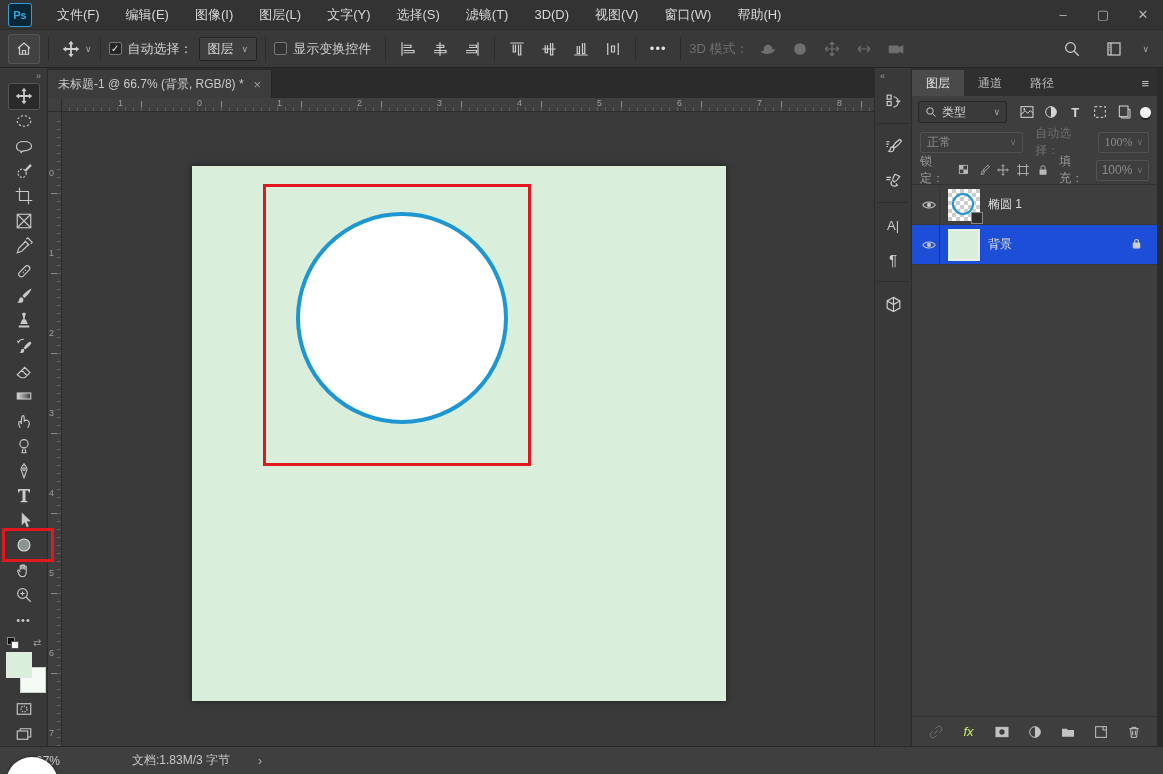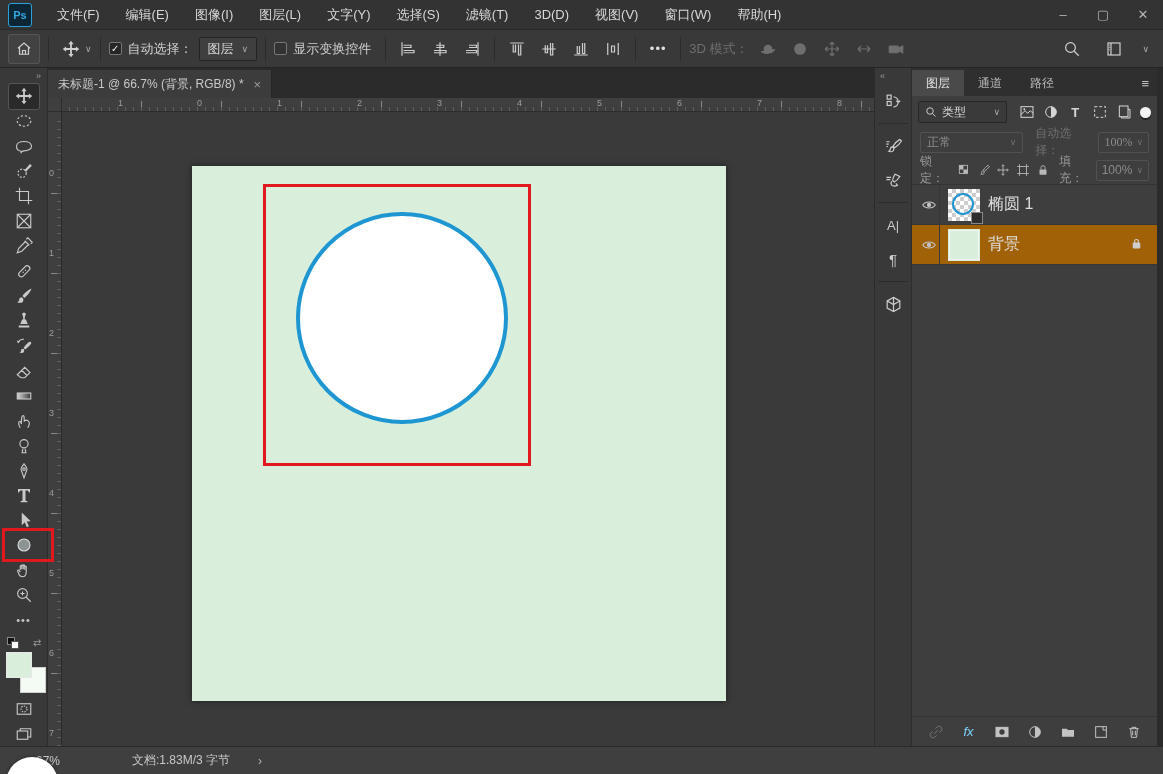--- a/index.html
+++ b/index.html
@@ -85,36 +85,36 @@
   .blend-row { height:28px; display:flex; align-items:center; padding:0 8px; gap:6px;font-family:Liberation Serif, serif; }
   .blend-select { display:flex; align-items:center; background:transparent; border:1px solid #515151; border-radius:2px; height:21px; padding:0 6px; color:#8b8b8b; font-size:12px; width:108px; }
   .blend-select .sp { flex:1; }
   .small-select { display:flex; align-items:center; gap:4px; border:1px solid #515151; border-radius:2px; height:21px; padding:0 5px; color:#8b8b8b; font-size:12px; }
   .lock-row { height:28px; display:flex; align-items:center; padding:0 8px; gap:5px; color:#9a9a9a; font-size:12px; }
   .lk { width:17px; height:17px; display:flex; align-items:center; justify-content:center; }
   .lk svg { width:14px; height:14px; stroke:#b9b9b9; fill:none; stroke-width:1.5; }
   .lk .f { fill:#b9b9b9; stroke:none; }
   .layers-list { flex:1; border-top:1px solid #333; }
   .layer-row { height:40px; display:flex; align-items:center; gap:8px; padding:0 6px; border-bottom:1px solid #373737; }
-  .layer-row.selected { background:#a16207; }
+  .layer-row.selected { background:#1d4ed8; }
   .eye { width:22px; height:100%; display:flex; align-items:center; justify-content:center; border-right:1px solid #373737; }
   .eye svg { width:16px; height:16px; }
   .thumb { position:relative; width:32px; height:32px; background:#fff; }
   .thumb.checker { background-image:linear-gradient(45deg,#cdcdcd 25%,transparent 25%,transparent 75%,#cdcdcd 75%), linear-gradient(45deg,#cdcdcd 25%,transparent 25%,transparent 75%,#cdcdcd 75%); background-size:8px 8px; background-position:0 0,4px 4px; background-color:#fff; }
   .thumb .circ { position:absolute; left:4px; top:4px; width:22px; height:22px; border-radius:50%; border:2px solid #1e96d2; }
   .thumb .badge { position:absolute; right:-3px; bottom:-3px; width:12px; height:12px; background:#2e2e2e; border:1px solid #888; }
   .thumb.green { background:#d9efdc; outline:1px solid #f2f2f2; outline-offset:-2px; }
-  .layer-name { font-size:16px; color:#dedede; }
+  .layer-name { font-size:12px; color:#dedede; }
   .layer-lock { margin-left:auto; margin-right:8px; }
   .layer-lock svg { width:13px; height:13px; }
   .panel-bottom { height:30px; border-top:1px solid #333; display:flex; align-items:center; justify-content:center; gap:13px; }
   .pb-ic { width:20px; height:20px; display:flex; align-items:center; justify-content:center; color:#c3c3c3; }
   .pb-ic svg { width:16px; height:16px; stroke:#c3c3c3; fill:none; stroke-width:1.5; }
   .pb-ic.dimmed svg { stroke:#6f6f6f; }
-  .pb-ic.dimmed { color:#7dd3fc; }
+  .pb-ic.dimmed { color:#bef264; }
   .fx-txt { font-style:italic; font-size:13px; }
   .right-gutter { position:absolute; left:1157px; top:68px; width:6px; height:678px; background:#2b2b2b; }
 
   
   .statusbar { position:absolute; left:0; top:746px; width:1163px; height:28px; background:#3f3f3f; border-top:1px solid #2a2a2a; display:flex; align-items:center; font-size:12px; color:#c9c9c9; }
   .zoom-val { margin-left:36px; }
   .doc-info { margin-left:72px; }
   .status-chev { margin-left:28px; color:#b0b0b0; }
   .cursor-blob { position:absolute; left:6px; top:757px; width:52px; height:52px; border-radius:50%; background:#fff; box-shadow:0 0 4px rgba(0,0,0,.35); z-index:60; }
 </style>

